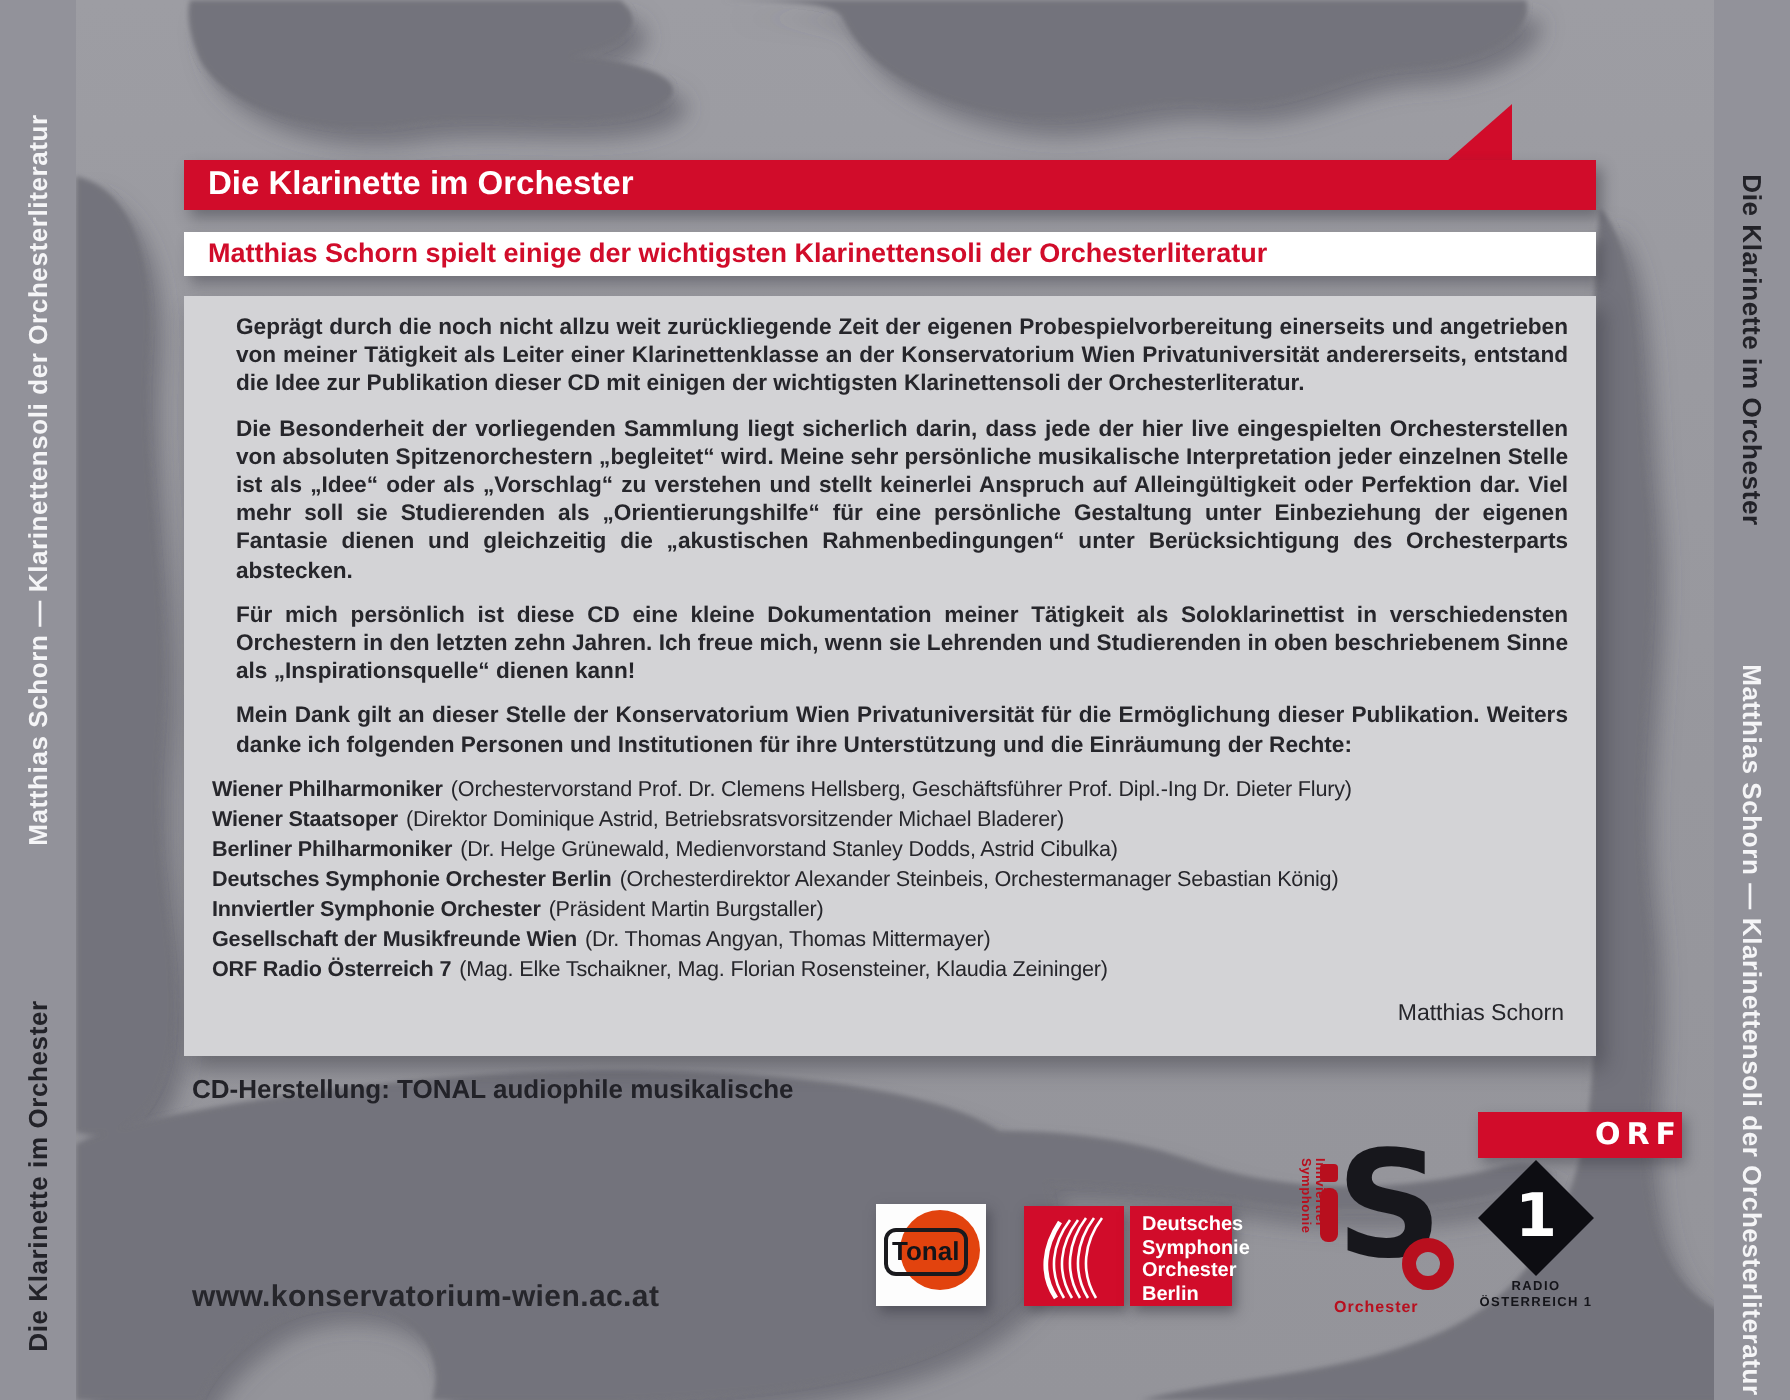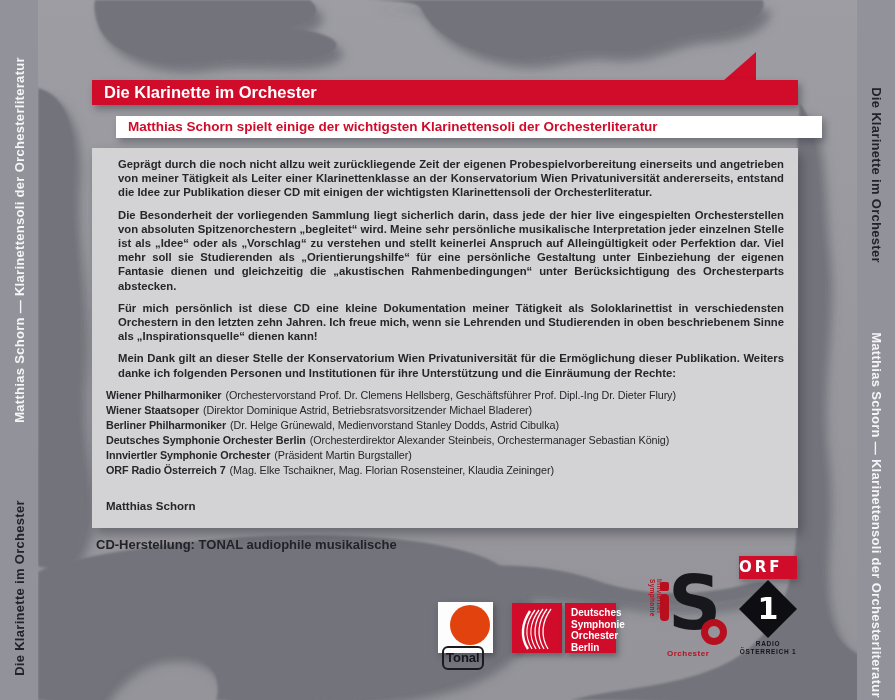--- a/index.html
+++ b/index.html
@@ -21,58 +21,58 @@
   .spine-white{color:#f5f5f7;}
   .spine-dark{color:#222228;}
   
   .bubble-tip{position:absolute;left:723px;top:52px;width:33px;height:29px;background:var(--red);
     clip-path:polygon(100% 0,100% 100%,0 100%);z-index:2;}
   .header-bar{position:absolute;left:92px;top:80px;width:706px;height:25px;background:var(--red);
     color:#fff;font-size:16.5px;font-weight:bold;line-height:25px;padding-left:12px;box-sizing:border-box;
     box-shadow:3px 4px 7px rgba(50,50,60,.45);z-index:3;}
   .subtitle-bar{position:absolute;left:92px;top:116px;width:706px;height:22px;background:#fff;
     color:var(--red);font-size:13.5px;font-weight:bold;line-height:22px;padding-left:12px;box-sizing:border-box;
-    box-shadow:3px 4px 7px rgba(50,50,60,.4);z-index:3;margin-left:24px;}
+    box-shadow:3px 4px 7px rgba(50,50,60,.4);z-index:3;}
   
   .panel{position:absolute;left:92px;top:148px;width:706px;height:380px;background:#d3d3d6;
     box-sizing:border-box;padding:9px 14px 6px 14px;z-index:3;color:var(--dark);
     box-shadow:4px 6px 10px rgba(50,50,60,.45);}
   .para{font-size:11.3px;line-height:14.2px;font-weight:bold;text-align:justify;margin:0 0 8px 12px;}
   .credits{margin-top:2px;}
   .credit-row{font-size:10.8px;line-height:15px;white-space:nowrap;letter-spacing:-.1px;overflow:hidden;}
   .credit-name{font-weight:bold;margin-right:4px;}
   .credit-detail{font-weight:normal;}
-  .signature{text-align:left;font-weight:bold;font-size:11.5px;margin-top:22px;padding-right:2px;}
+  .signature{text-align:right;font-weight:normal;font-size:11.5px;margin-top:8px;padding-right:2px;}
   
   .production{position:absolute;left:96px;top:537px;font-size:13px;font-weight:bold;color:#222228;z-index:3;}
   .website{position:absolute;left:96px;top:640px;font-size:15px;font-weight:bold;color:#26262b;z-index:3;letter-spacing:.2px;}
   
   .tonal{position:absolute;left:438px;top:602px;width:55px;height:51px;background:#fdfdfd;z-index:3;
     box-shadow:2px 3px 6px rgba(50,50,60,.5);}
   .tonal-circle{position:absolute;right:3px;top:3px;width:40px;height:40px;border-radius:50%;background:#e2430e;}
   .tonal-text{position:absolute;left:4px;top:12px;font-size:13px;font-weight:bold;color:#141419;
-    border:2px solid #1a1a1e;border-radius:6px;padding:4px 2px;line-height:12px;margin-top:32px;}
+    border:2px solid #1a1a1e;border-radius:6px;padding:4px 2px;line-height:12px;}
   .dso-swoosh{position:absolute;left:512px;top:603px;width:50px;height:50px;background:var(--red);z-index:3;
     box-shadow:2px 3px 6px rgba(50,50,60,.5);}
   .dso-text{position:absolute;left:565px;top:603px;width:51px;height:50px;background:var(--red);color:#fff;
     font-size:10px;font-weight:bold;line-height:11.5px;padding:4px 0 0 6px;box-sizing:border-box;z-index:3;
     box-shadow:2px 3px 6px rgba(50,50,60,.5);}
   .iso{position:absolute;left:649px;top:577px;width:78px;height:81px;z-index:3;}
   .iso-side{position:absolute;left:0;top:2px;writing-mode:vertical-rl;font-size:6.5px;font-weight:bold;
     color:#b80f1e;height:74px;letter-spacing:.3px;}
   .iso-i-dot{position:absolute;left:11px;top:5px;width:9px;height:9px;background:#b80f1e;border-radius:2px;}
   .iso-i-stem{position:absolute;left:11px;top:17px;width:9px;height:27px;background:#b80f1e;border-radius:4px;}
   .iso-s{position:absolute;left:19px;top:-11px;font-size:74px;font-weight:bold;color:#17171c;
     font-family:"DejaVu Sans",sans-serif;line-height:1;}
   .iso-o{position:absolute;right:0;bottom:13px;width:12px;height:12px;border:7px solid #b80f1e;border-radius:50%;}
   .iso-bottom{position:absolute;left:18px;bottom:0;font-size:8px;font-weight:bold;color:#b80f1e;letter-spacing:.5px;}
   .orf{position:absolute;left:739px;top:556px;width:58px;z-index:3;text-align:center;}
   .orf-brand{width:58px;height:23px;background:var(--red);color:#fff;font-weight:bold;font-size:15px;
-    line-height:23px;letter-spacing:3px;text-align:left;font-family:"DejaVu Sans",sans-serif;
-    box-shadow:2px 3px 6px rgba(50,50,60,.4);}
+    line-height:23px;letter-spacing:3px;text-align:right;font-family:"DejaVu Sans",sans-serif;
+    box-shadow:2px 3px 6px rgba(50,50,60,.4);padding-left:44px;}
   .orf-diamond-wrap{position:relative;width:58px;height:60px;}
   .orf-diamond{position:absolute;left:50%;top:50%;width:41px;height:41px;background:#0d0d12;
     transform:translate(-50%,-50%) rotate(45deg);}
   .orf-one{position:absolute;left:50%;top:50%;transform:translate(-50%,-52%);color:#fff;font-size:30px;
     font-weight:bold;font-family:"DejaVu Sans",sans-serif;}
   .orf-caption{margin-top:1px;font-size:6.5px;font-weight:bold;color:#15151a;letter-spacing:.7px;line-height:8px;}
 </style>
 </head>
 <body>
 
@@ -129,28 +129,32 @@
       <div class="credit-row">
         <span class="credit-name">Berliner Philharmoniker</span><span class="credit-detail">(Dr. Helge Grünewald, Medienvorstand Stanley Dodds, Astrid Cibulka)</span>
       </div>
       <div class="credit-row">
         <span class="credit-name">Deutsches Symphonie Orchester Berlin</span><span class="credit-detail">(Orchesterdirektor Alexander Steinbeis, Orchestermanager Sebastian König)</span>
       </div>
       <div class="credit-row">
         <span class="credit-name">Innviertler Symphonie Orchester</span><span class="credit-detail">(Präsident Martin Burgstaller)</span>
       </div>
       <div class="credit-row">
+        <span class="credit-name">Gesellschaft der Musikfreunde Wien</span><span class="credit-detail">(Dr. Thomas Angyan, Thomas Mittermayer)</span>
+      </div>
+      <div class="credit-row">
         <span class="credit-name">ORF Radio Österreich 7</span><span class="credit-detail">(Mag. Elke Tschaikner, Mag. Florian Rosensteiner, Klaudia Zeininger)</span>
       </div>
     </div>
 
     <div class="signature">Matthias Schorn</div>
   </div>
 
   <div class="production">CD-Herstellung: TONAL audiophile musikalische</div>
+  <div class="website">www.konservatorium-wien.ac.at</div>
 
   <div class="tonal">
     <div class="tonal-circle"></div>
     <div class="tonal-text">Tonal</div>
   </div>
 
   <div class="dso-swoosh">
     <svg width="50" height="50" viewBox="0 0 50 50">
       <g stroke="#ffffff" fill="none">
         <path d="M18,8 C10,20 8,34 16,46" stroke-width="2.4"></path>

